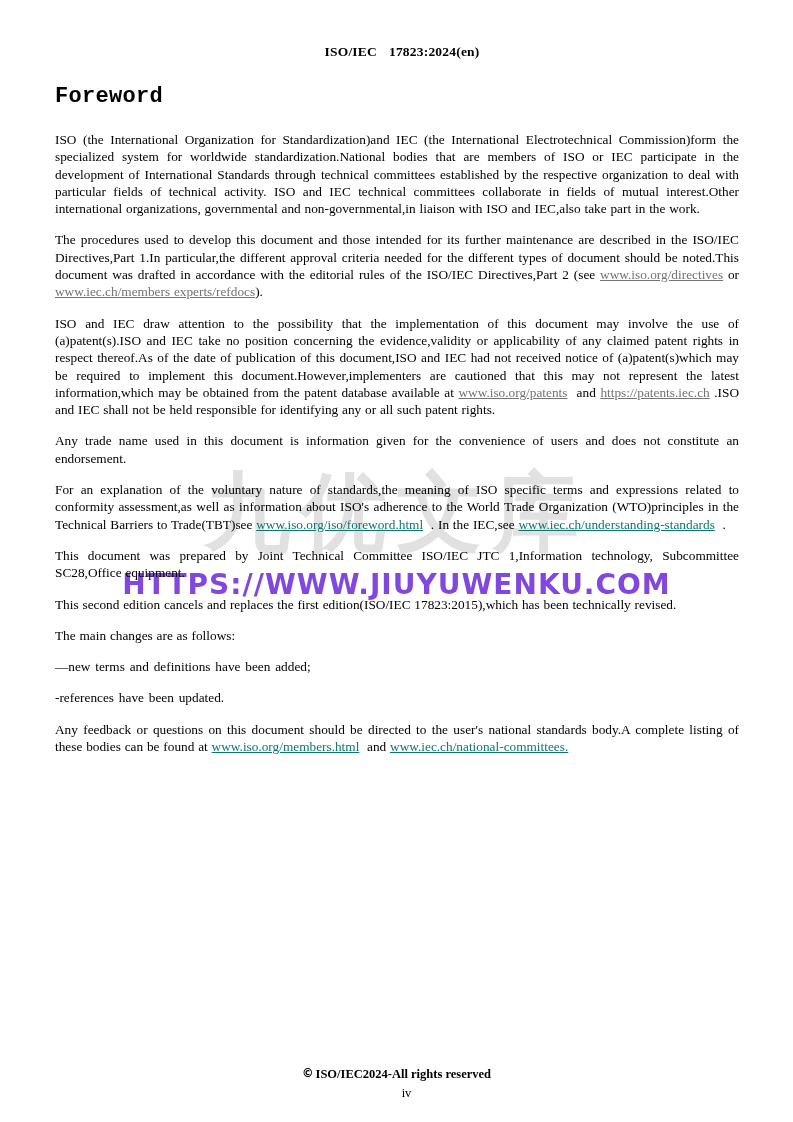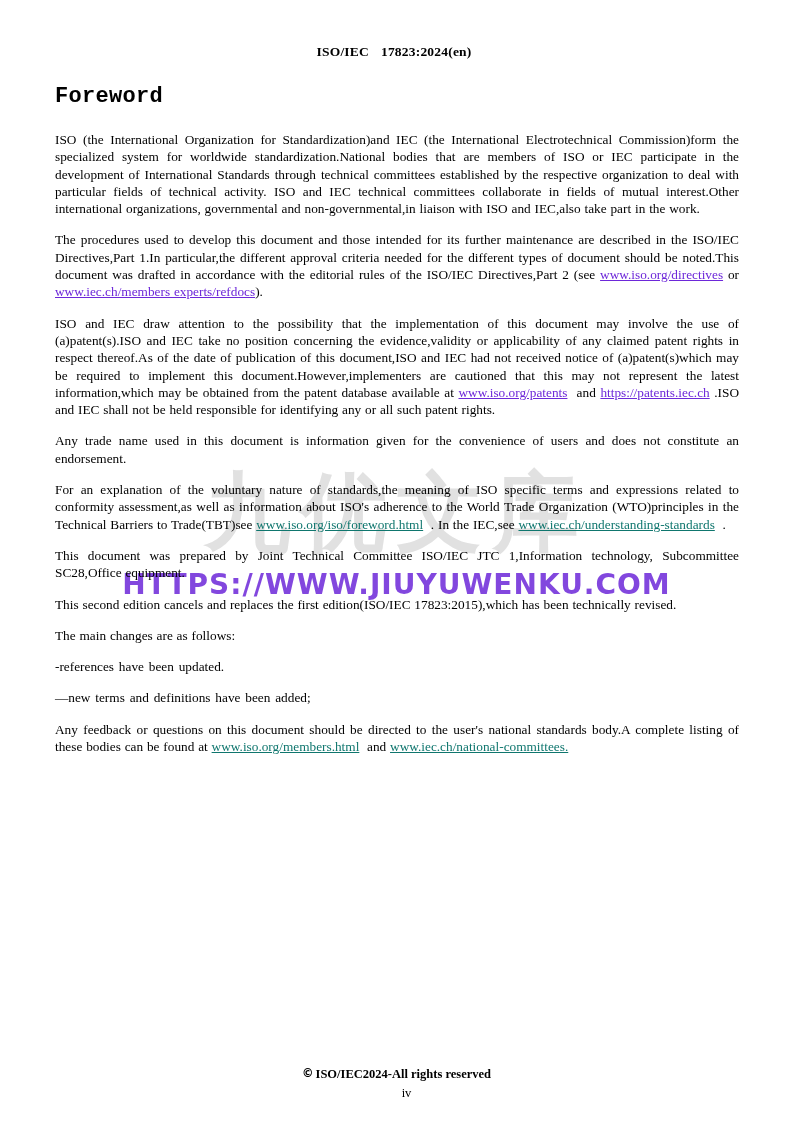--- a/index.html
+++ b/index.html
@@ -71,21 +71,21 @@
   }
 
   
   .content {
     position: relative;
     z-index: 1;
   }
 
   .running-head {
     position: absolute;
-    left: 8px;
+    left: 16px;
     top: 44px;
     width: 772px;
     text-align: center;
     font-size: 13.5px;
     font-weight: bold;
     letter-spacing: 0.2px;
   }
   .running-head .rh-gap { display: inline-block; width: 12px; }
 
   .body-col {
@@ -115,21 +115,21 @@
   p.listitem {
     font-size: 13.3px;
     line-height: 17.3px;
     margin: 0 0 14px 0;
     text-align: left;
     word-spacing: 1.5px;
   }
 
   a.link-plain,
   span.link-plain {
-    color: #6d28d9;
+    color: #737373;
     text-decoration: underline;
   }
   a.link-blue,
   span.link-blue {
     color: #0f766e;
     text-decoration: underline;
   }
 
   .footer-copy {
     position: absolute;
@@ -185,23 +185,23 @@
       <p class="para">Any trade name used in this document is information given for the convenience of users and does not constitute an endorsement.</p>
 
       <p class="para"><span>For an explanation of the voluntary nature of standards,the meaning of ISO specific terms and expressions related to conformity assessment,as well as information about ISO's adherence to the World Trade Organization (WTO)principles in the Technical Barriers to Trade(TBT)see</span> <a class="link-blue" href="#">www.iso.org/iso/foreword.html</a> &nbsp;<span>. In the IEC,see</span> <a class="link-blue" href="#">www.iec.ch/understanding-standards</a> &nbsp;<span>.</span></p>
 
       <p class="para">This document was prepared by Joint Technical Committee ISO/IEC JTC 1,Information technology, Subcommittee SC28,Office equipment.</p>
 
       <p class="para">This second edition cancels and replaces the first edition(ISO/IEC 17823:2015),which has been technically revised.</p>
 
       <p class="para">The main changes are as follows:</p>
 
+      <p class="listitem">—new terms and definitions have been added;</p>
+
       <p class="listitem">-references have been updated.</p>
-
-      <p class="listitem">—new terms and definitions have been added;</p>
 
       <p class="para"><span>Any feedback or questions on this document should be directed to the user's national standards body.A complete listing of these bodies can be found at</span> <a class="link-blue" href="#">www.iso.org/members.html</a> &nbsp;<span>and</span> <a class="link-blue" href="#">www.iec.ch/national-committees.</a></p>
 
     </div>
 
     <div class="footer-copy">
       <span class="copy-mark">©</span><span>ISO/IEC2024-All rights reserved</span>
     </div>
     <div class="footer-pageno">iv</div>
 

